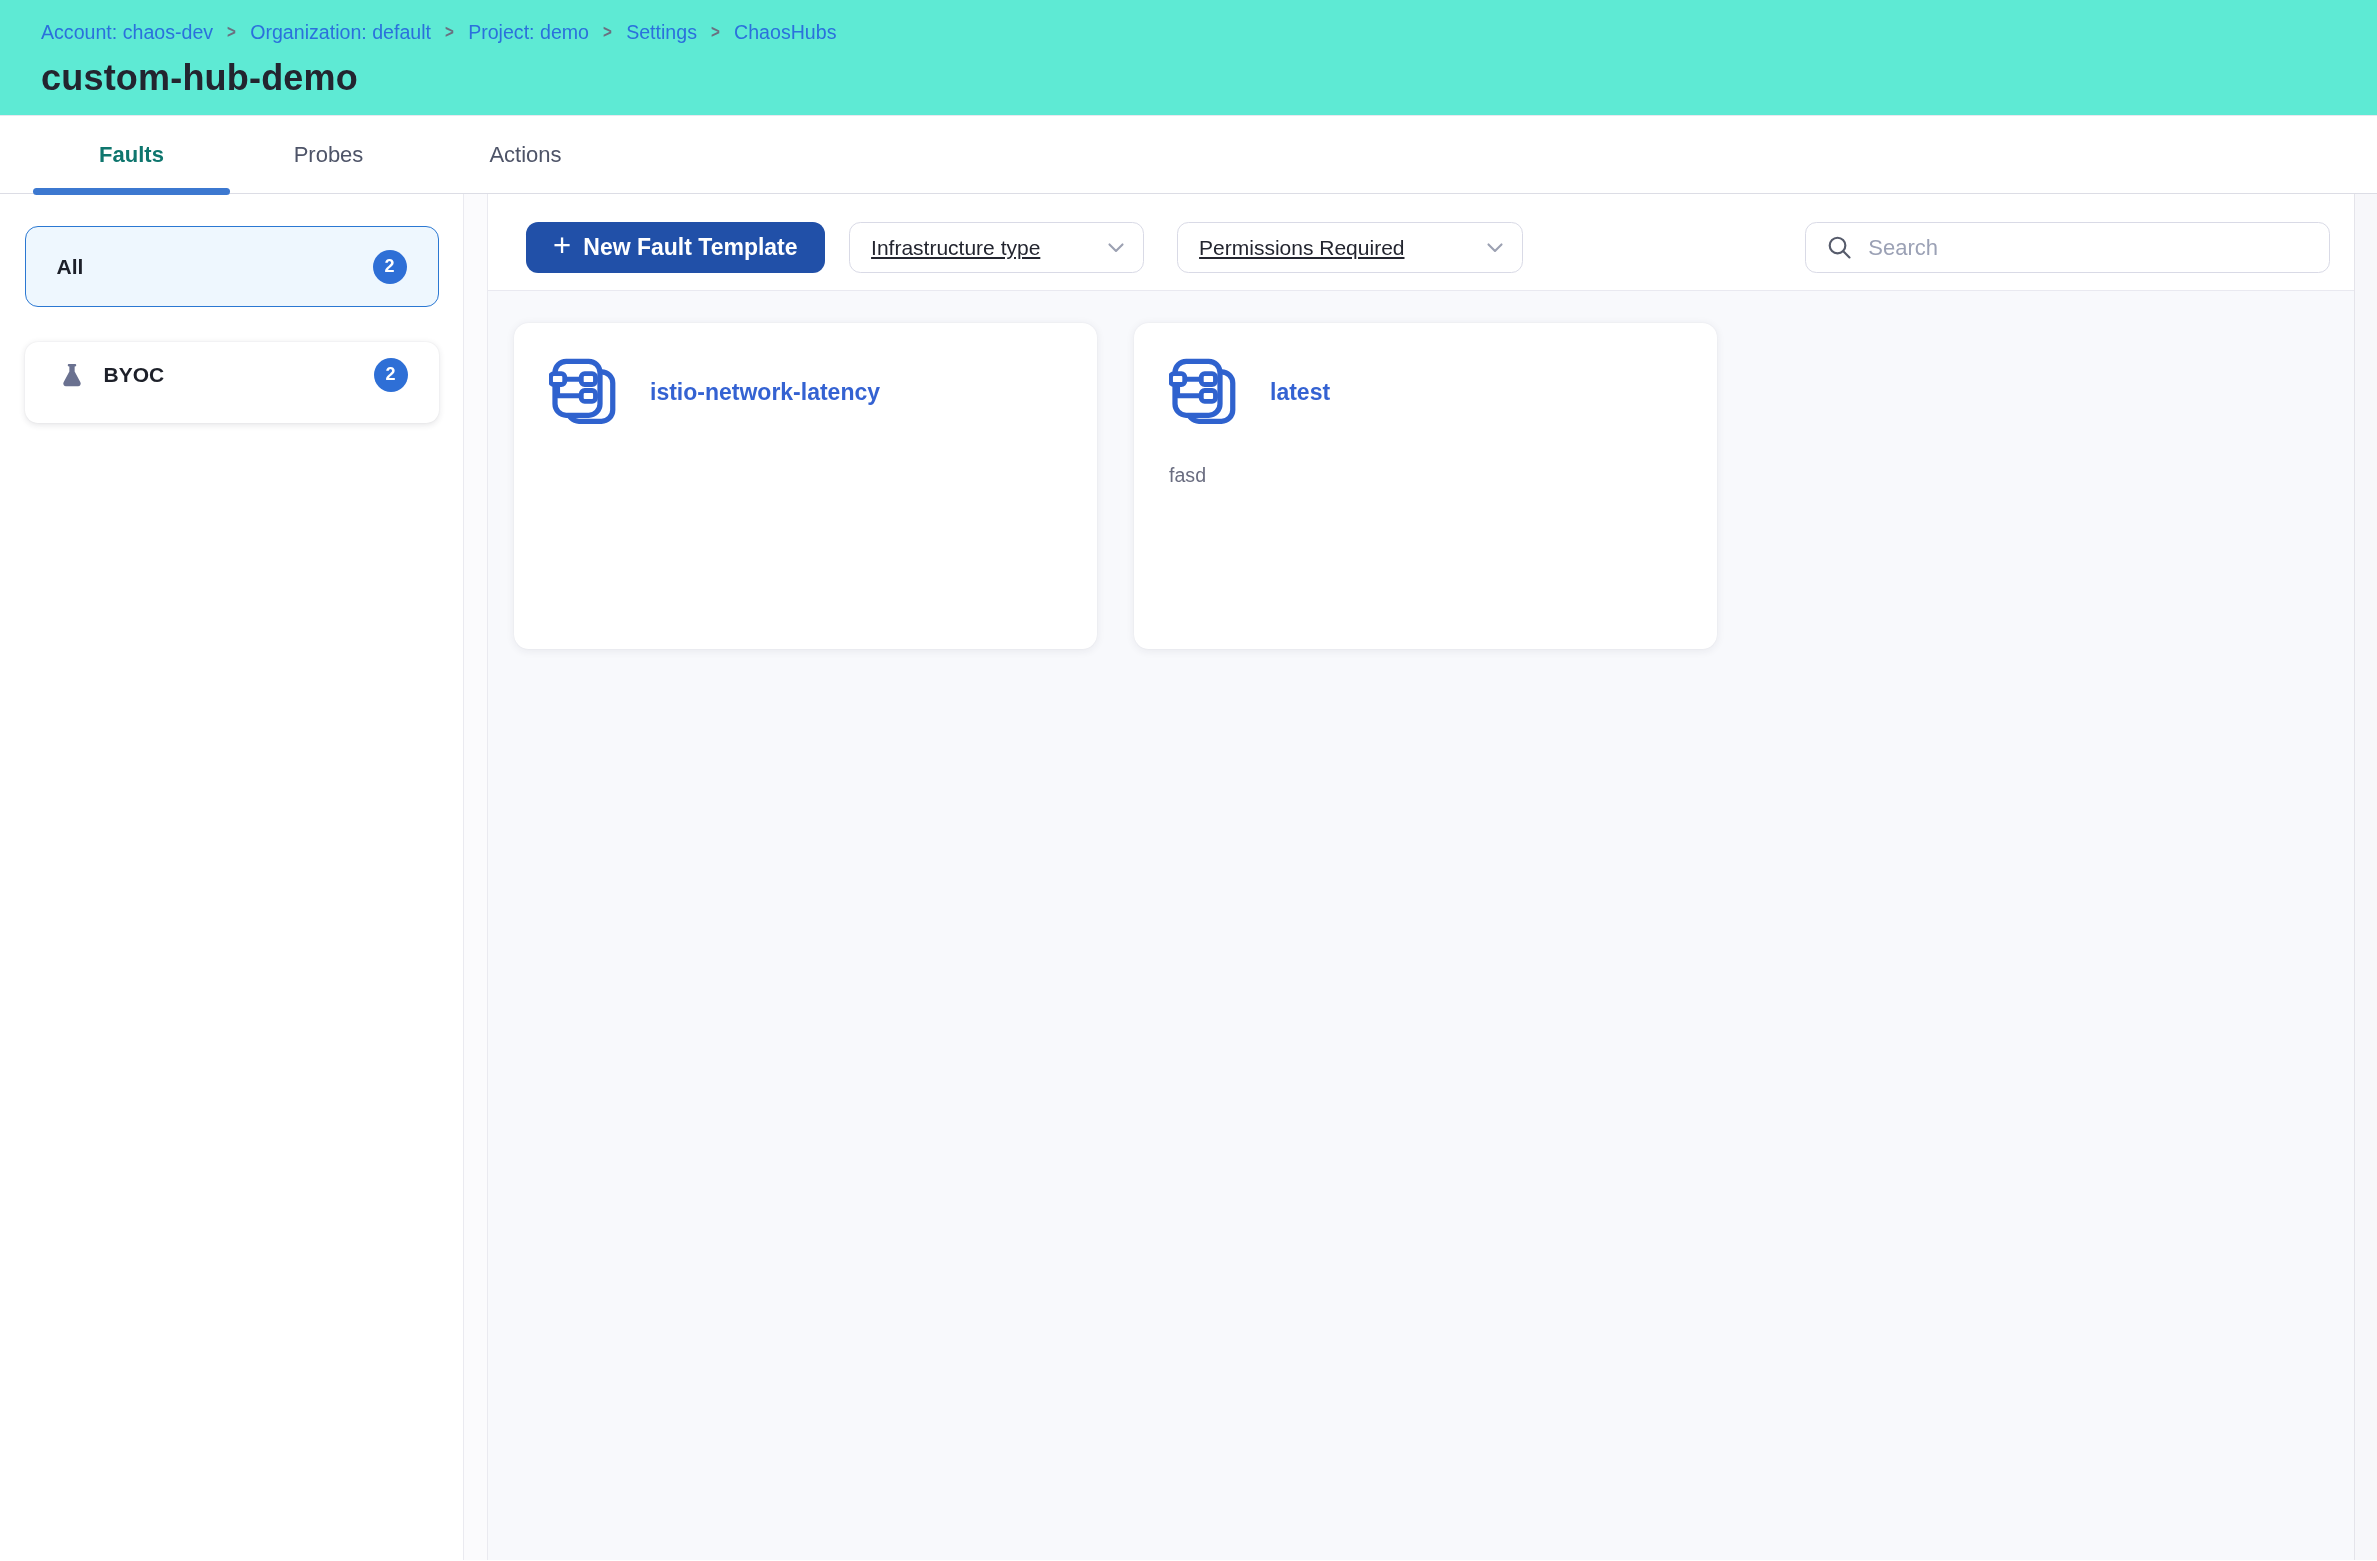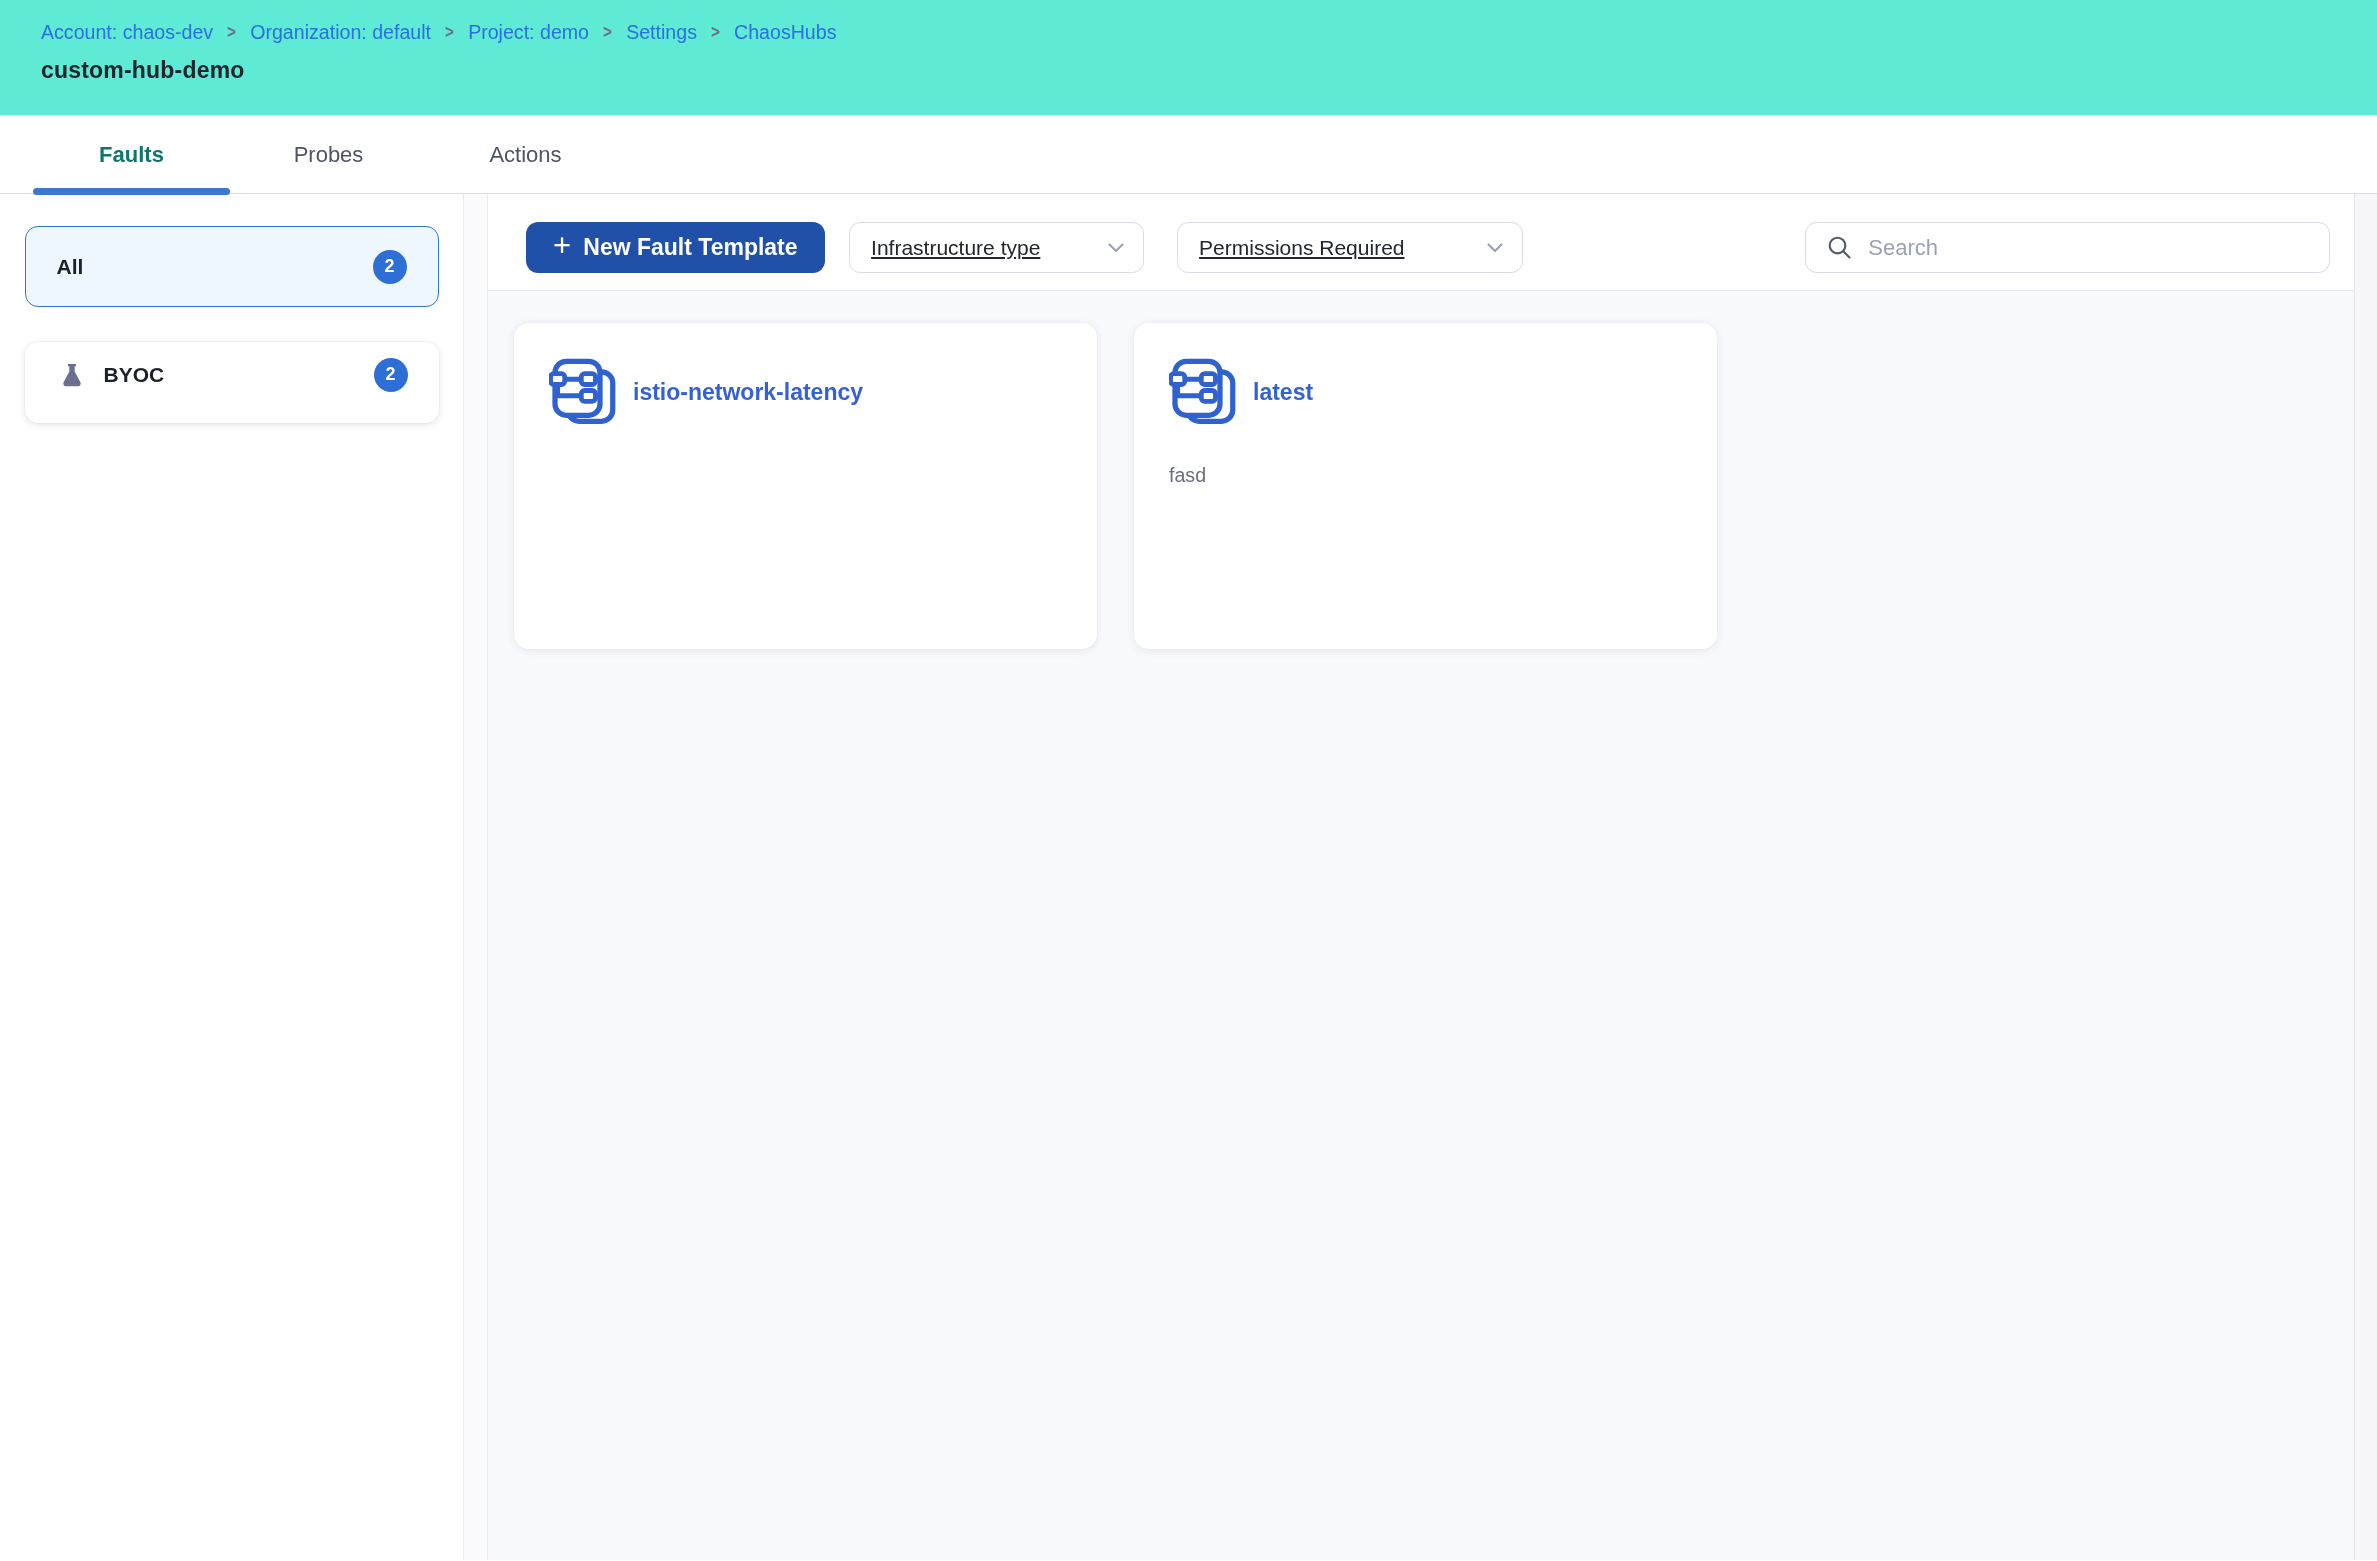--- a/index.html
+++ b/index.html
@@ -10,21 +10,21 @@
     color:#23252F;
     overflow:hidden;
     position:relative;
   }
 
   
   .header { height:116px; border-bottom:1.6px solid #E8E8EF; padding:19.6px 0 0 41px; background:#5eead4; }
   .breadcrumb { display:flex; align-items:center; gap:13px; font-size:19.6px; line-height:24.5px; }
   .crumb { color:#2B70DC; text-decoration:none; cursor:pointer; }
   .sep { color:#6A7080; font-size:19px; font-weight:700; transform:scaleX(.8); }
-  .page-title { margin-top:13px; font-size:23px; font-weight:700; color:#23252F; letter-spacing:0.2px; }
+  .page-title { margin-top:13px; font-size:36px; font-weight:700; color:#23252F; letter-spacing:0.2px; }
 
   
   .tabs { height:78px; border-bottom:1.6px solid #DCDDE5; display:flex; padding-left:33px; background:#fff; }
   .tab { width:197px; display:flex; align-items:center; justify-content:center; font-size:22px; color:#4E5468; position:relative; cursor:pointer; }
   .tab.active { font-weight:700; color:#0f766e; }
   .tab-underline { position:absolute; left:0; right:0; bottom:-1.6px; height:6.5px; background:#3C78D0; border-radius:4.1px; }
 
   
   .bodyrow { display:flex; height:1366px; }
   .sidebar { width:464px; background:#fff; border-right:1.6px solid #EAEAF0; padding:32px 24.5px 0 24.5px; }
@@ -52,21 +52,21 @@
   .chev { margin-left:auto; display:flex; }
   .search { margin-left:auto; width:525px; height:51px; border:1.6px solid #D9DAE6; border-radius:11.4px; background:#fff;
             display:flex; align-items:center; padding:0 19.6px; gap:14.7px; }
   .search input { border:none; outline:none; flex:1; font-size:22px; font-family:inherit; color:#be185d; background:transparent; }
   .search input::placeholder { color:#9BA1B5; }
 
   
   .content { padding:32px 49px 0 26px; display:flex; gap:37px; }
   .card { width:583px; height:326px; background:#fff; border-radius:14.7px; padding:33px 33px 0 35px;
           box-shadow:0 1.6px 8.2px rgba(40,41,61,.08), 0 0 1.6px rgba(40,41,61,.06); cursor:pointer; }
-  .card-head { display:flex; align-items:center; gap:12px; }
+  .card-head { display:flex; align-items:center; gap:29px; }
   .card-icon { width:72px; height:72px; flex:none; }
   .card-title { font-size:23px; font-weight:700; color:#3462D2; }
   .card-desc { margin-top:36px; font-size:19.6px; color:#6A6D80; }
 
   
   .scroll-track { position:absolute; top:0; right:0; bottom:0; width:23px; background:#F7F7FA; border-left:1.6px solid #E4E4EA; }
 </style>
 </head>
 <body>
 

